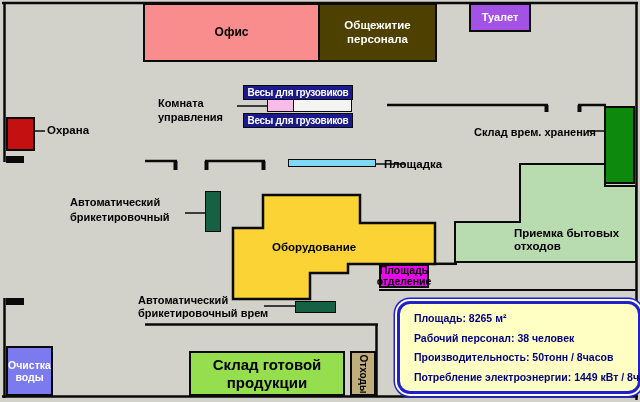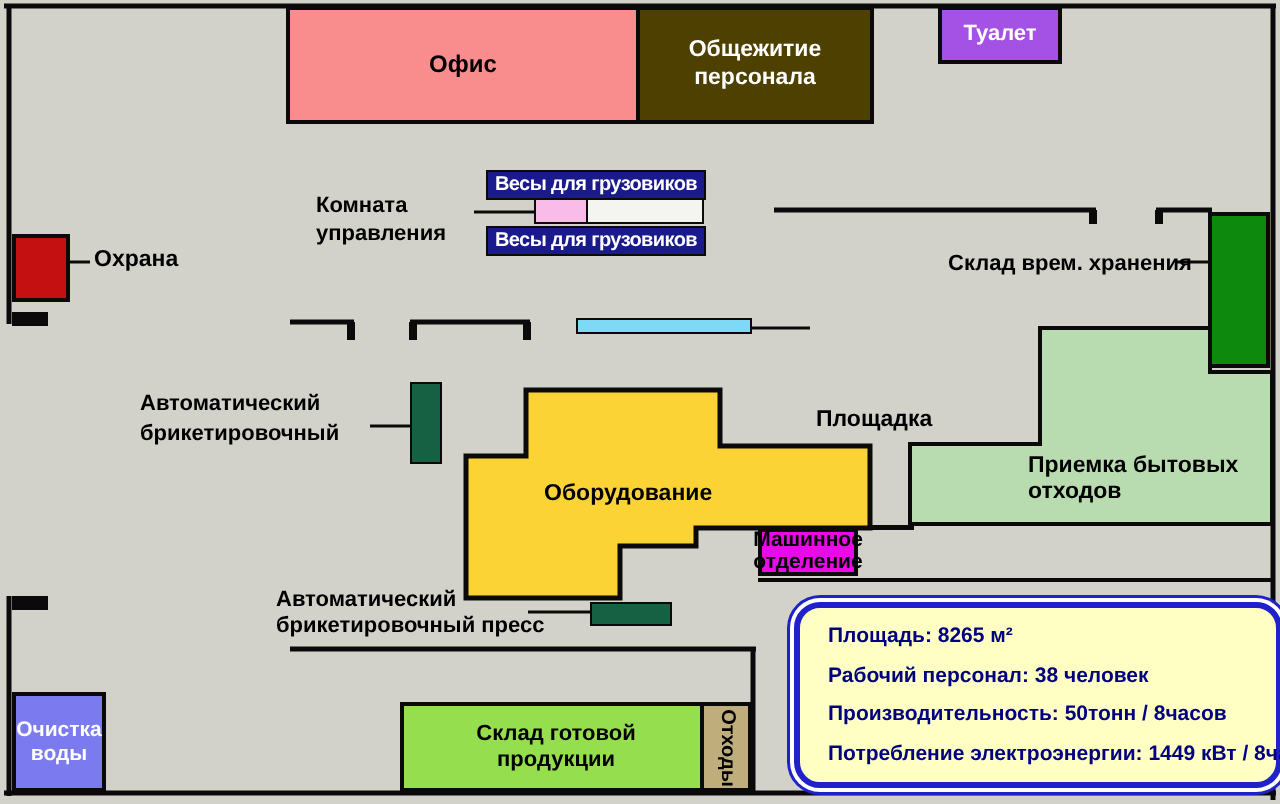--- a/index.html
+++ b/index.html
@@ -31,34 +31,34 @@
   .scales.bottom{top:113px;}
   .scalepad{left:267px;top:99px;width:27px;height:13px;background:var(--scale-pad);border-width:1.5px;}
   .scalelane{left:293px;top:99px;width:59px;height:13px;background:var(--scale-lane);border-width:1.5px;}
   .platform-strip{left:288px;top:159px;width:88px;height:8px;background:var(--platform);border-width:1.5px;}
   .temp-box{left:604px;top:106px;width:31px;height:78px;background:var(--temp-storage);}
   .press1{left:205px;top:191px;width:16px;height:41px;background:var(--press);border-width:1.5px;}
   .press2{left:295px;top:301px;width:41px;height:12px;background:var(--press);border-width:1.5px;}
   .machine{left:379px;top:264px;width:50px;height:24px;background:var(--machine);
            color:#000;font-size:10.5px;line-height:11.5px;overflow:visible;white-space:nowrap;}
   .water{left:6px;top:346px;width:47px;height:50px;background:var(--water);color:#fff;font-size:10.5px;}
-  .goods{left:200px;top:351px;width:156px;height:45px;background:var(--goods);color:#000;font-size:11px;}
+  .goods{left:189px;top:351px;width:156px;height:45px;background:var(--goods);color:#000;font-size:15px;}
   .waste{left:350px;top:351px;width:26px;height:45px;background:var(--waste);}
   .waste span{position:absolute;left:50%;top:50%;transform:translate(-50%,-50%) rotate(90deg);
               font-size:10px;color:#000;white-space:nowrap;}
   .infobox{
     position:absolute;z-index:4;left:397px;top:301px;width:224px;height:87px;
     background:var(--info-fill);border:3px solid var(--info-border);border-radius:13px;
     box-shadow:0 0 0 2px #ffffff, 0 0 0 3.5px var(--info-border);
     display:flex;flex-direction:column;justify-content:space-evenly;
     padding-left:14px;color:var(--info-text);font-size:10.5px;white-space:nowrap;
   }
   .l-security{left:47px;top:123px;}
   .l-control{left:158px;top:97px;width:76px;font-size:11px;line-height:13.5px;}
-  .l-platform{left:408px;top:157px;margin-top:46px;}
+  .l-platform{left:384px;top:157px;}
   .l-temp{left:474px;top:125px;font-size:11px;}
   .l-press1{left:70px;top:195px;width:112px;font-size:11px;line-height:14.5px;}
   .l-press2{left:138px;top:294px;width:134px;font-size:11px;line-height:13px;}
   .l-equipment{left:272px;top:240px;width:120px;font-size:11.5px;}
   .l-reception{left:514px;top:227px;width:124px;font-size:11.5px;line-height:13px;}
 </style>
 </head>
 <body>
 
 <div class="stage">
@@ -144,27 +144,27 @@
 
   <div class="room press1"></div>
   <div class="lbl l-press1 center">
     <div>Автоматический</div>
     <div>брикетировочный</div>
   </div>
 
   <div class="room press2"></div>
   <div class="lbl l-press2 center">
     <div>Автоматический</div>
-    <div>брикетировочный пресс</div>
+    <div>брикетировочный врем</div>
   </div>
 
   <div class="lbl l-equipment center">Оборудование</div>
 
   <div class="room machine">
-    <div>Машинное</div>
+    <div>Площадь</div>
     <div>отделение</div>
   </div>
 
   <div class="lbl l-reception center">
     <div>Приемка бытовых</div>
     <div>отходов</div>
   </div>
 
   <div class="room water">
     <span>Очистка</span>

